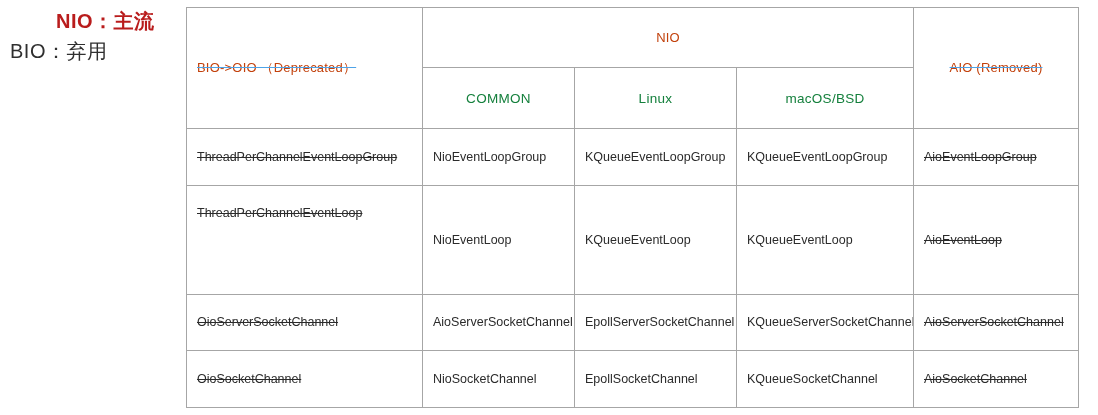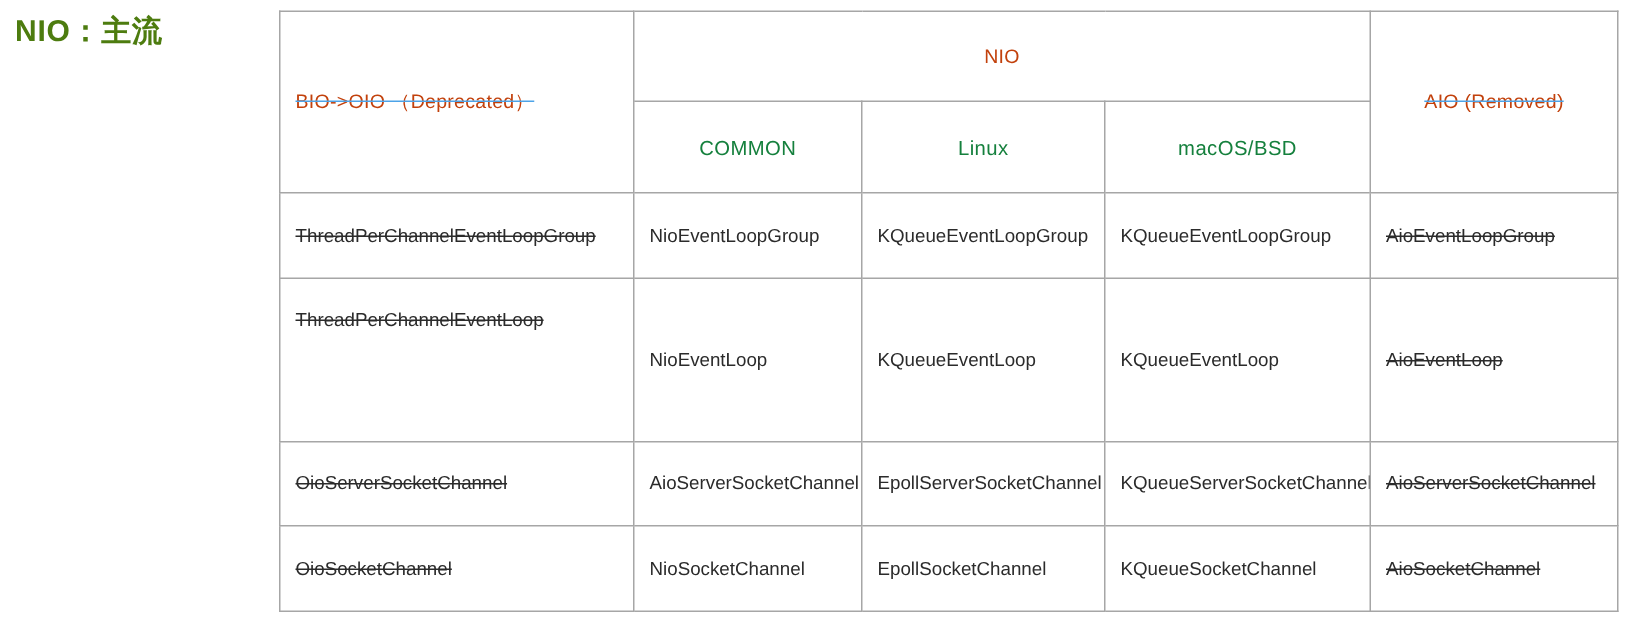--- a/index.html
+++ b/index.html
@@ -25,21 +25,22 @@
   }
   .legend-line {
     font-size: 20px;
     line-height: 30px;
     white-space: nowrap;
     color: #2f2f2f;
     letter-spacing: 0.5px;
   }
   .legend-line.strong {
     font-weight: bold;
-    color: #4d7c0f;
+    color: #b91c1c;
+    margin-left: 46px;
   }
   .legend-key { display: inline; }
   .legend-val { display: inline; }
 
   
   #table-wrap {
     position: absolute;
     left: 186px;
     top: 7px;
     width: 892px;
@@ -113,20 +114,23 @@
     vertical-align: top;
     padding-top: 20px;
   }
 </style>
 </head>
 <body>
 
 <div id="legend">
   <div class="legend-line strong">
     <span class="legend-key">NIO：</span><span class="legend-val">主流</span>
+  </div>
+  <div class="legend-line">
+    <span class="legend-key">BIO：</span><span class="legend-val">弃用</span>
   </div>
 </div>
 
 <div id="table-wrap">
   <table class="netty-table">
     <colgroup>
       <col class="c-bio">
       <col class="c-common">
       <col class="c-linux">
       <col class="c-mac">

